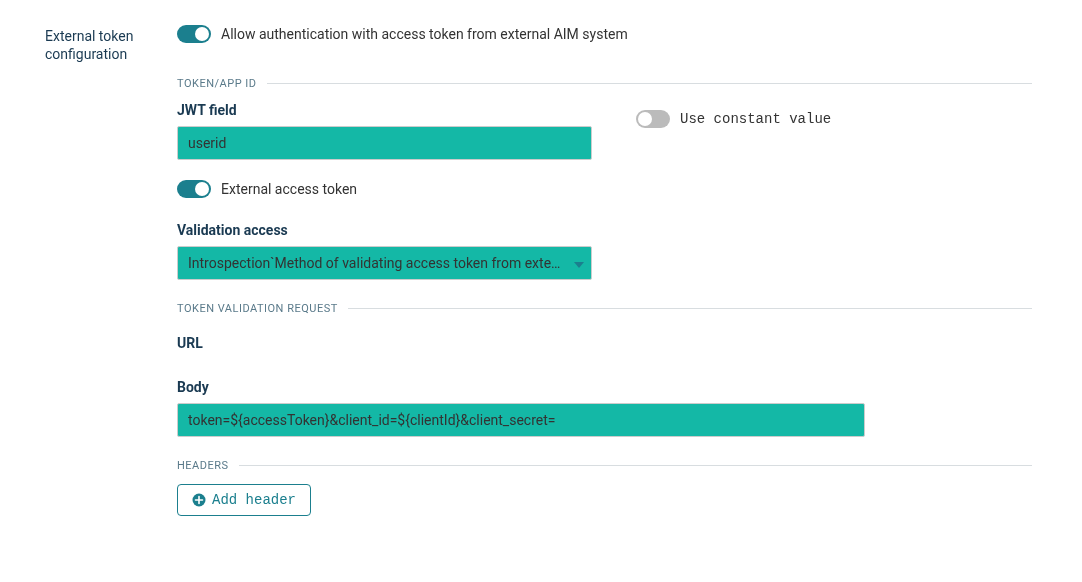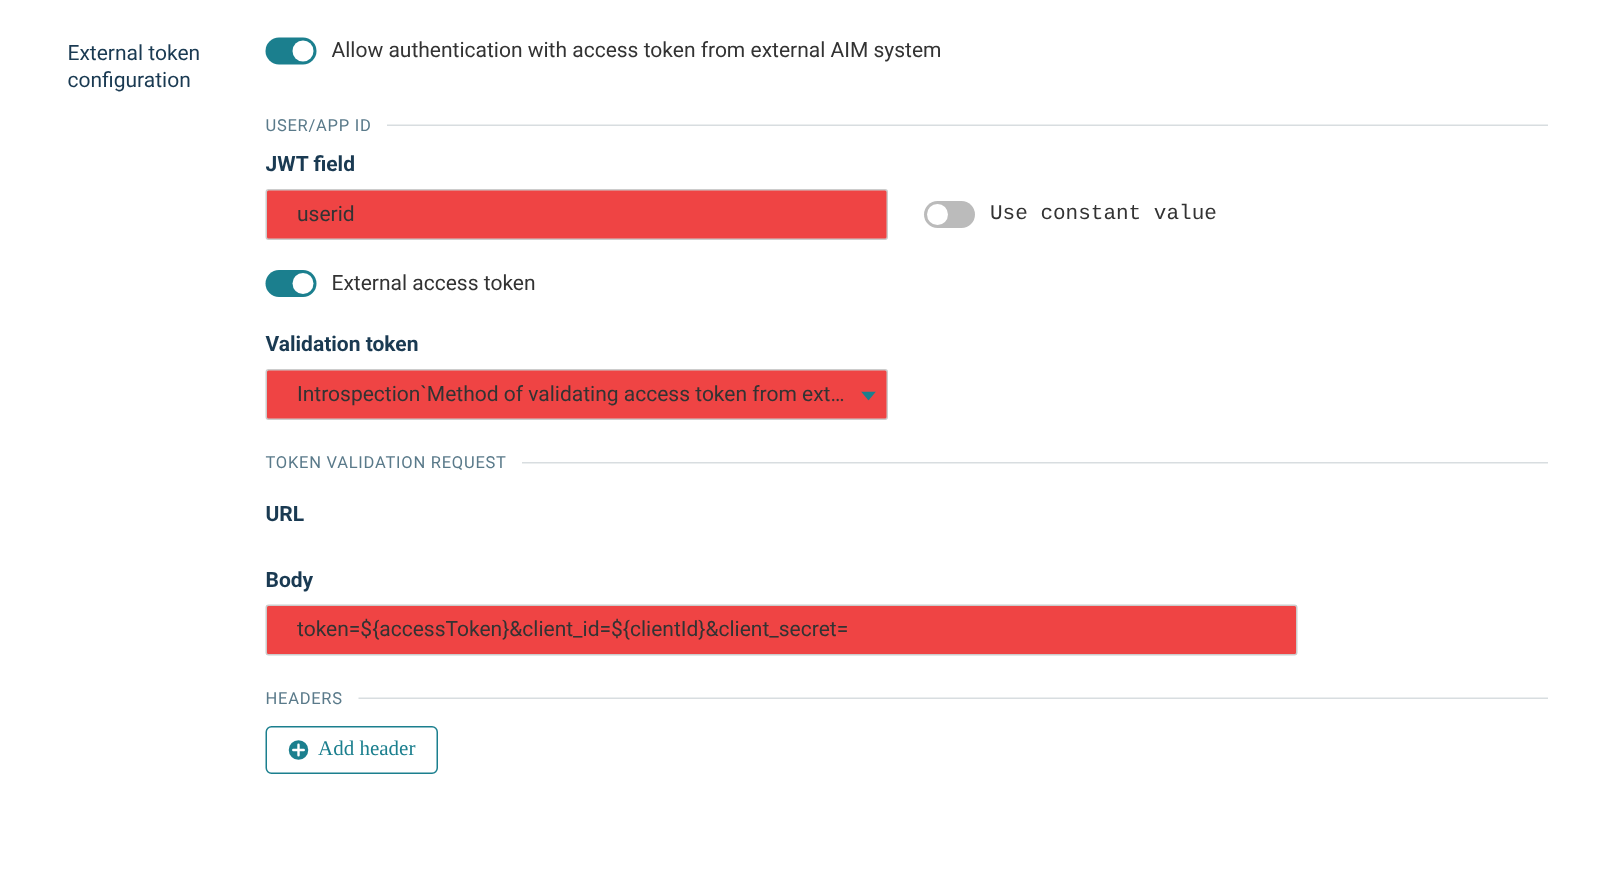--- a/index.html
+++ b/index.html
@@ -82,38 +82,38 @@
       background: #d8dde0;
     }
     .field-label {
       font-weight: 700;
       color: #1a3a52;
       font-size: 14px;
       margin-bottom: 8px;
     }
     .field-row {
       display: flex;
-      align-items: flex-end;
-      gap: 24px;
+      align-items: flex-start;
+      gap: 44px;
       margin-bottom: 14px;
     }
     .field-col {
       display: flex;
       flex-direction: column;
     }
     .field-col.narrow { width: 415px; }
     .field-col.wide { width: 688px; }
     input.text-input, .select-input {
       height: 34px;
       border: 1px solid #ccc;
       border-radius: 2px;
-      padding: 0 20px;
+      padding: 0 10px;
       font-size: 14px;
       color: #333;
-      background: #ef4444;
+      background: #14b8a6;
       font-family: inherit;
     }
     .select-wrapper {
       position: relative;
       width: 415px;
     }
     .select-input {
       width: 100%;
       padding-right: 26px;
       text-overflow: ellipsis;
@@ -132,21 +132,21 @@
       display: inline-flex;
       align-items: center;
       gap: 6px;
       border: 1px solid #1b7f8e;
       color: #1b7f8e;
       background: #fff;
       padding: 7px 14px;
       font-size: 14px;
       border-radius: 4px;
       cursor: pointer;
-      font-family: Liberation Serif, serif;
+      font-family: Liberation Mono, monospace;
     }
     .add-btn svg { display: block; }
     .inline-toggle-row {
       display: flex;
       align-items: center;
       gap: 10px;
       height: 34px;
       font-family: Liberation Mono, monospace;
     }
   </style>
@@ -157,21 +157,21 @@
   <div class="left-label">External token configuration</div>
   <div class="right-content">
     <div class="toggle-row">
       <div class="toggle on">
         <div class="toggle-knob"></div>
       </div>
       <span class="toggle-label">Allow authentication with access token from external AIM system</span>
     </div>
 
     <div class="section-header">
-      <span class="section-header-text">USER/APP ID</span>
+      <span class="section-header-text">TOKEN/APP ID</span>
       <span class="section-header-line"></span>
     </div>
 
     <div class="field-row">
       <div class="field-col narrow">
         <div class="field-label">JWT field</div>
         <input type="text" class="text-input" value="userid" style="">
       </div>
       <div class="inline-toggle-row">
         <div class="toggle">
@@ -182,21 +182,21 @@
     </div>
 
     <div class="toggle-row" style="margin-top: 20px; margin-bottom: 24px;">
       <div class="toggle on">
         <div class="toggle-knob"></div>
       </div>
       <span class="toggle-label">External access token</span>
     </div>
 
     <div class="field-col" style="margin-bottom: 8px;">
-      <div class="field-label">Validation token</div>
+      <div class="field-label">Validation access</div>
       <div class="select-wrapper">
         <input type="text" readonly="" class="select-input" value="Introspection`Method of validating access token from external AIM system" style="">
         <span class="select-caret">
           <svg width="10" height="6" viewBox="0 0 10 6">
               <path d="M0 0 L5 6 L10 0 Z" fill="currentColor"></path>
             </svg>
         </span>
       </div>
     </div>
 

